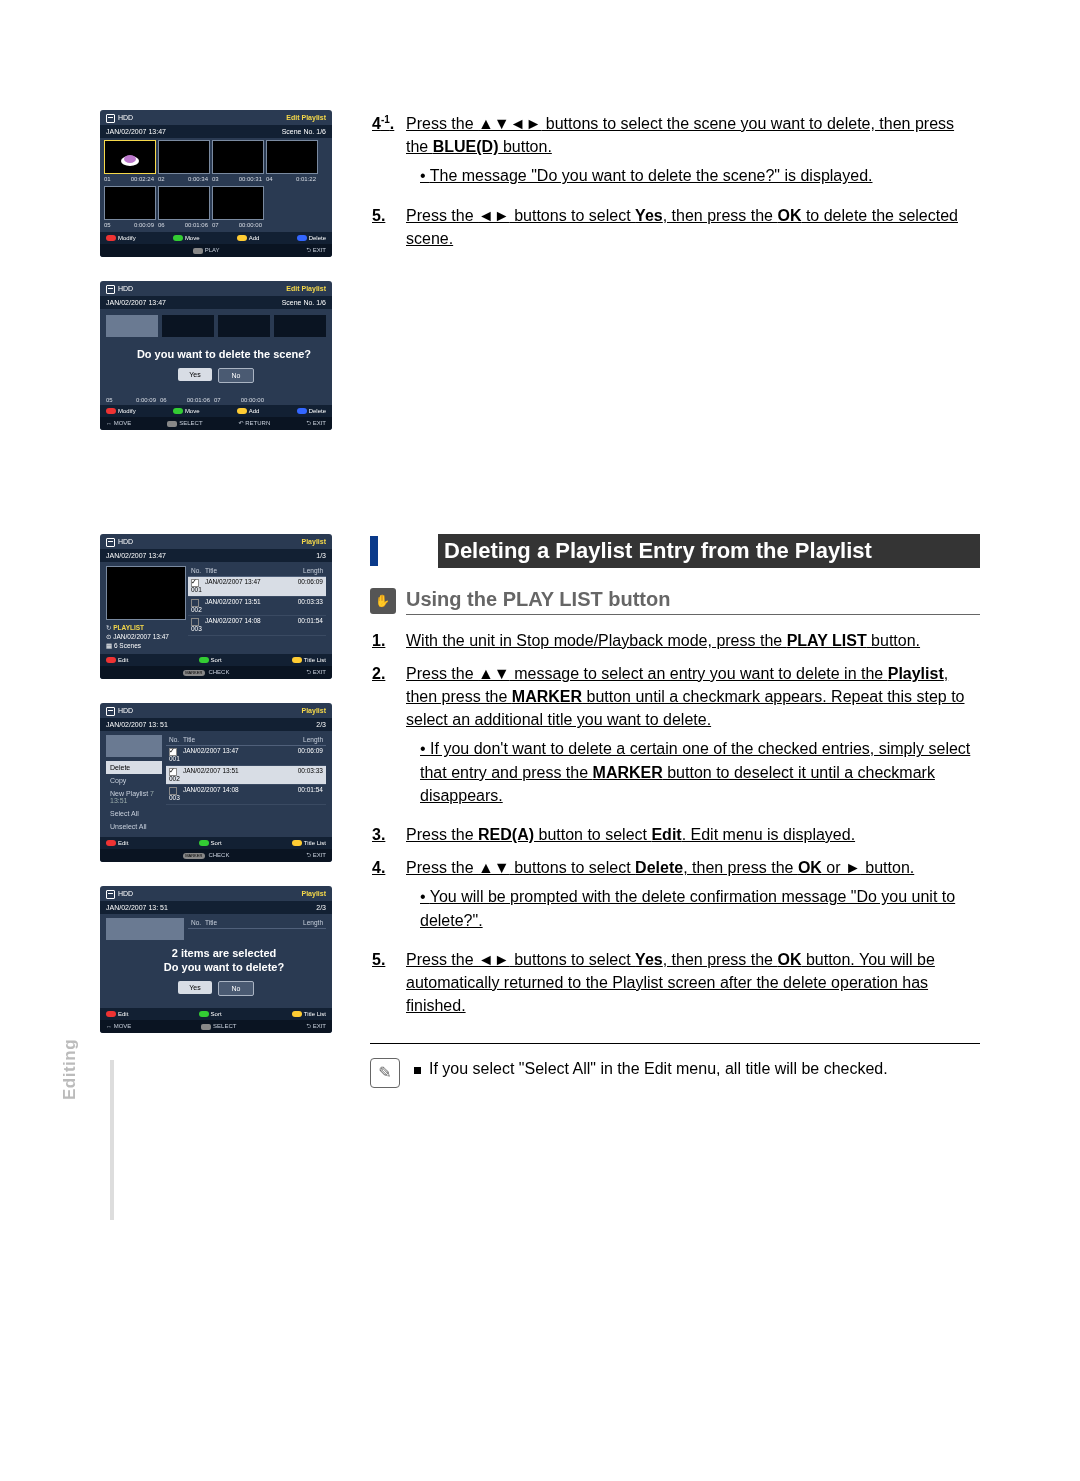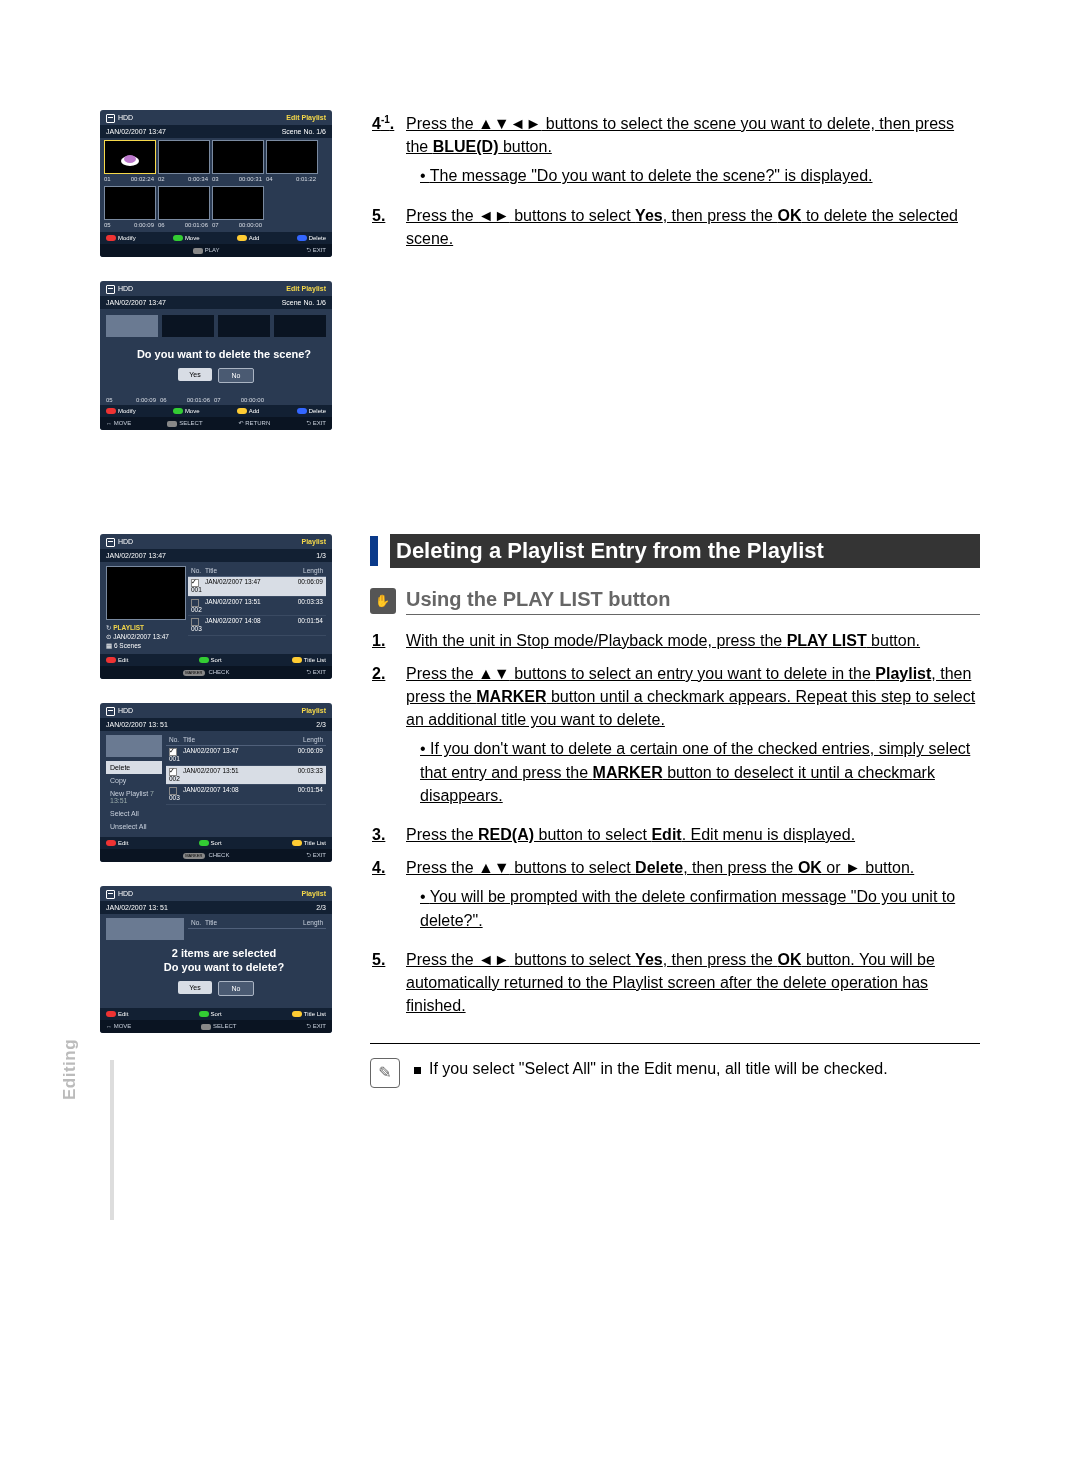--- a/index.html
+++ b/index.html
@@ -196,21 +196,21 @@
     display:flex; align-items:flex-end; margin-bottom:10px;
   }
   .section-bar {
     width:6px; height:24px; background:#0a3a8a; margin-right:10px; flex-shrink:0;
   }
   .section-underline {
     flex:1; border-bottom:1px solid #000; padding-bottom:2px;
   }
   .section-title-md { font-size:22px; font-weight:bold; }
   .h2-line {
-    display:flex; align-items:center; margin-top:60px; margin-bottom:18px;
+    display:flex; align-items:center; margin-top:60px; margin-bottom:18px;gap:48px;
   }
   .h2-bar{ width:8px; height:30px; background:#0a3a8a; margin-right:12px; }
   .h2-bg{
     flex:1; background:#343434; color:#fff; font-size:22px; font-weight:bold;
     padding:4px 0 4px 6px;
   }
   .sub-line {
     display:flex; align-items:center; margin:20px 0 14px 0;
   }
   .sub-icon{
@@ -579,21 +579,21 @@
           <div class="sub-text">Using the PLAY LIST button</div>
         </div>
         <ol class="steps">
           <li>
             <span class="num">1.</span>
             <span class="body"><span>With the unit in Stop mode/Playback mode, press the </span><b>PLAY LIST</b><span> button.</span></span>
           </li>
           <li>
             <span class="num">2.</span>
             <span class="body">
-              <span>Press the </span><span>▲▼</span><span> buttons to select an entry you want to delete in the </span><b>Playlist</b><span>, then press the </span><b>MARKER</b><span> button until a checkmark appears. Repeat this step to select an additional title you want to delete.</span>
+              <span>Press the </span><span>▲▼</span><span> message to select an entry you want to delete in the </span><b>Playlist</b><span>, then press the </span><b>MARKER</b><span> button until a checkmark appears. Repeat this step to select an additional title you want to delete.</span>
               <ul class="bullet">
                   <li><span>If you don't want to delete a certain one of the checked entries, simply select that entry and press the </span><b>MARKER</b><span> button to deselect it until a checkmark disappears.</span></li>
                 </ul>
             </span>
           </li>
           <li>
             <span class="num">3.</span>
             <span class="body"><span>Press the </span><b>RED(A)</b><span> button to select </span><b>Edit</b><span>. Edit menu is displayed.</span></span>
           </li>
           <li>

